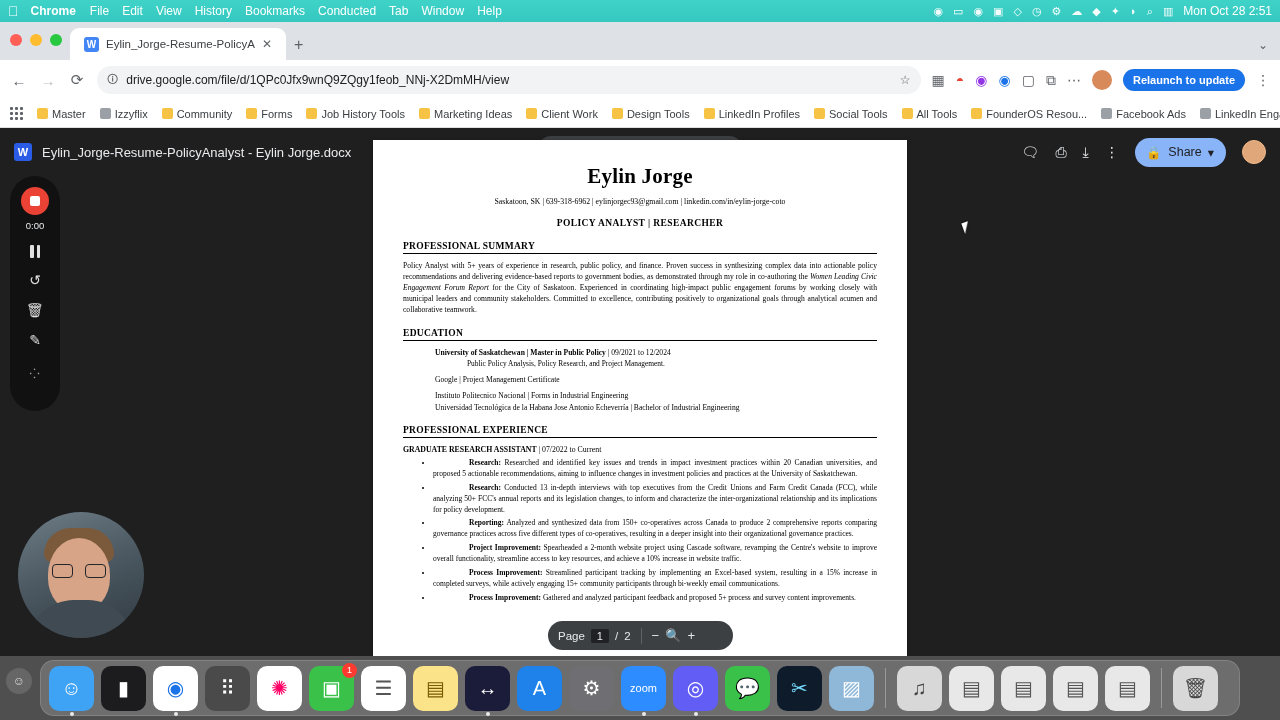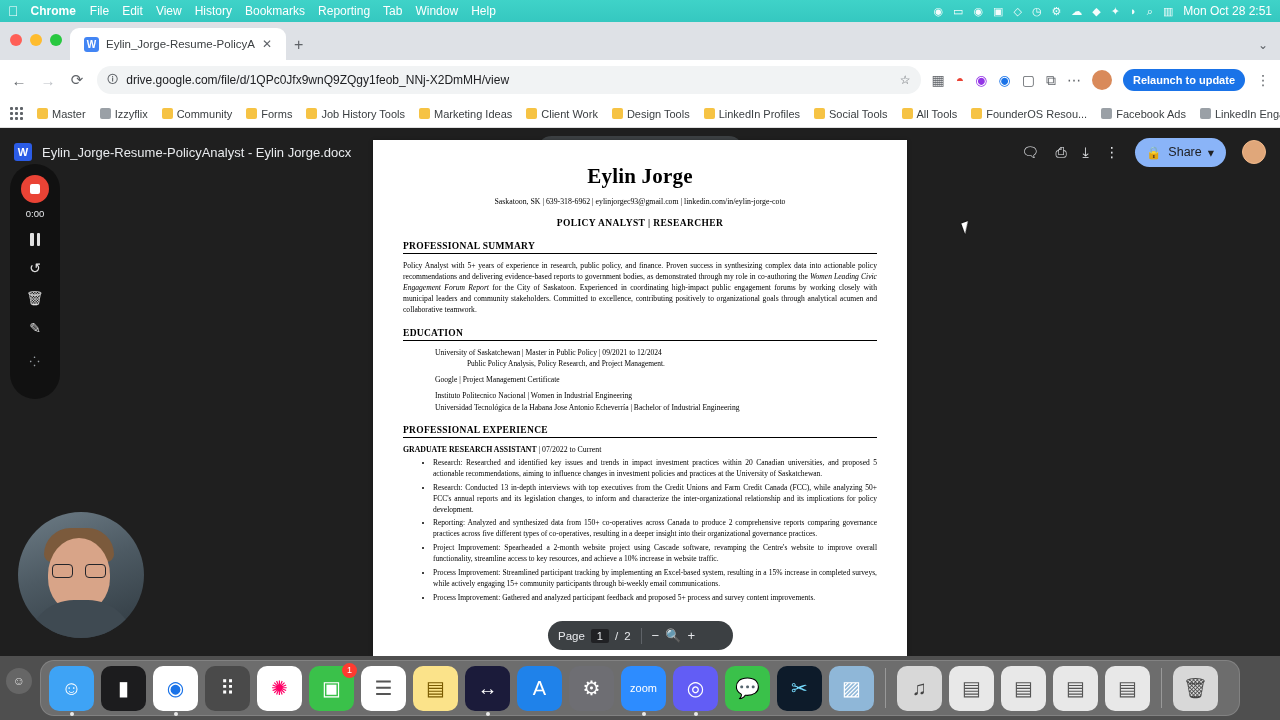--- a/index.html
+++ b/index.html
@@ -96,43 +96,43 @@
     padding: 24px 30px 0 30px;
     font-family: "Liberation Serif", serif; color: #000;
   }
   .r-name { text-align: center; font-size: 21px; font-weight: bold; letter-spacing: .2px; }
   .r-contact { text-align: center; font-size: 7.8px; margin-top: 8px; }
   .r-role { text-align: center; font-size: 9.5px; font-weight: bold; margin-top: 12px; letter-spacing: .4px; }
   .sec-h { font-size: 9.5px; font-weight: bold; margin-top: 13px; border-bottom: 1.3px solid #000; padding-bottom: 2px; letter-spacing: .3px; }
   .body-p { font-size: 7.6px; line-height: 1.45; margin-top: 6px; text-align: justify; }
   .ital { font-style: italic; }
   .edu-line { font-size: 7.6px; margin-top: 7px; }
-  .edu-line .b { font-weight: normal; }
+  .edu-line .b { font-weight: bold; }
   .edu-sub { font-size: 7.4px; margin-left: 32px; margin-top: 2px; }
   .edu-block { margin-left: 32px; }
   .exp-title { font-size: 7.8px; margin-top: 7px; }
   .exp-title .b { font-weight: bold; text-align: center; }
   .exp-org { font-size: 7.8px; font-weight: bold; margin-top: 1px; }
   ul.bullets { margin-top: 4px; padding-left: 30px; }
   ul.bullets li { font-size: 7.5px; line-height: 1.45; margin-bottom: 3px; text-align: justify; }
-  ul.bullets li .b { font-weight: normal; }
+  ul.bullets li .b { font-weight: bold; margin-left: 36px; }
 
   
   .page-ctl {
     position: absolute; left: 548px; top: 621px; width: 185px; height: 29px;
     background: #3c4043; border-radius: 15px; display: flex; align-items: center;
     color: #e8eaed; font-size: 11.5px; gap: 6px; padding: 0 10px;
   }
   .page-ctl .pbox { background: #202124; border-radius: 2px; padding: 1px 6px; font-size: 11px; }
   .page-ctl .sep { width: 1px; height: 16px; background: #5f6368; margin: 0 4px; }
   .page-ctl .zic { font-size: 13px; }
 
   
   .rec {
-    position: absolute; left: 10px; top: 164px; width: 50px; height: 235px;
+    position: absolute; left: 10px; top: 176px; width: 50px; height: 235px;
     background: #111; border-radius: 25px; display: flex; flex-direction: column;
     align-items: center; padding-top: 11px; gap: 0; color: #d0d0d0;
   }
   .rec .stop { width: 28px; height: 28px; border-radius: 50%; background: #ea4335; display: flex; align-items: center; justify-content: center; }
   .rec .stop i { width: 10px; height: 10px; background: #fff; border-radius: 2px; display: block; }
   .rec .time { font-size: 9.5px; margin-top: 5px; color: #e8eaed; }
   .rec .ic { margin-top: 14px; font-size: 14px; color: #e0e0e0; }
   .rec .pause { display: flex; gap: 3px; margin-top: 14px; }
   .rec .pause i { width: 3.5px; height: 13px; background: #e0e0e0; display: block; border-radius: 1px; }
   .rec .dots { margin-top: 16px; color: #9aa0a6; font-size: 13px; letter-spacing: 1px; }
@@ -173,21 +173,21 @@
 <div id="screen">
 
   <div class="menubar">
     <span class="apple"></span>
     <span class="app-name">Chrome</span>
     <span class="mi">File</span>
     <span class="mi">Edit</span>
     <span class="mi">View</span>
     <span class="mi">History</span>
     <span class="mi">Bookmarks</span>
-    <span class="mi">Reporting</span>
+    <span class="mi">Conducted</span>
     <span class="mi">Tab</span>
     <span class="mi">Window</span>
     <span class="mi">Help</span>
     <span class="right">
       <span class="ic">◉</span>
       <span class="ic">▭</span>
       <span class="ic">◉</span>
       <span class="ic">▣</span>
       <span class="ic">◇</span>
       <span class="ic">◷</span>
@@ -350,21 +350,21 @@
       <span>Policy Analyst with 5+ years of experience in research, public policy, and finance. Proven success in synthesizing complex data into actionable policy recommendations and delivering evidence-based reports to government bodies, as demonstrated through my role in co-authoring the </span><span class="ital">Women Leading Civic Engagement Forum Report</span><span> for the City of Saskatoon. Experienced in coordinating high-impact public engagement forums by working closely with municipal leaders and community stakeholders. Committed to excellence, contributing positively to organizational goals through analytical acumen and collaborative teamwork.</span>
     </div>
 
     <div class="sec-h">EDUCATION</div>
     <div class="edu-block">
       <div class="edu-line">
         <span class="b">University of Saskatchewan | Master in Public Policy</span><span> | 09/2021 to 12/2024</span>
       </div>
       <div class="edu-sub">Public Policy Analysis, Policy Research, and Project Management.</div>
       <div class="edu-line">Google | Project Management Certificate</div>
-      <div class="edu-line">Instituto Politecnico Nacional | Women in Industrial Engineering</div>
+      <div class="edu-line">Instituto Politecnico Nacional | Forms in Industrial Engineering</div>
       <div class="edu-line" style="margin-top:3px">Universidad Tecnológica de la Habana Jose Antonio Echeverría | Bachelor of Industrial Engineering</div>
     </div>
 
     <div class="sec-h">PROFESSIONAL EXPERIENCE</div>
     <div class="exp-title">
       <span class="b">GRADUATE RESEARCH ASSISTANT</span><span> | 07/2022 to Current</span>
     </div>
     <ul class="bullets">
       <li><span class="b">Research:</span><span> Researched and identified key issues and trends in impact investment practices within 20 Canadian universities, and proposed 5 actionable recommendations, aiming to influence changes in investment policies and practices at the University of Saskatchewan.</span></li>
       <li><span class="b">Research:</span><span> Conducted 13 in-depth interviews with top executives from the Credit Unions and Farm Credit Canada (FCC), while analyzing 50+ FCC's annual reports and its legislation changes, to inform and characterize the inter-organizational relationship and its implications for policy development.</span></li>

